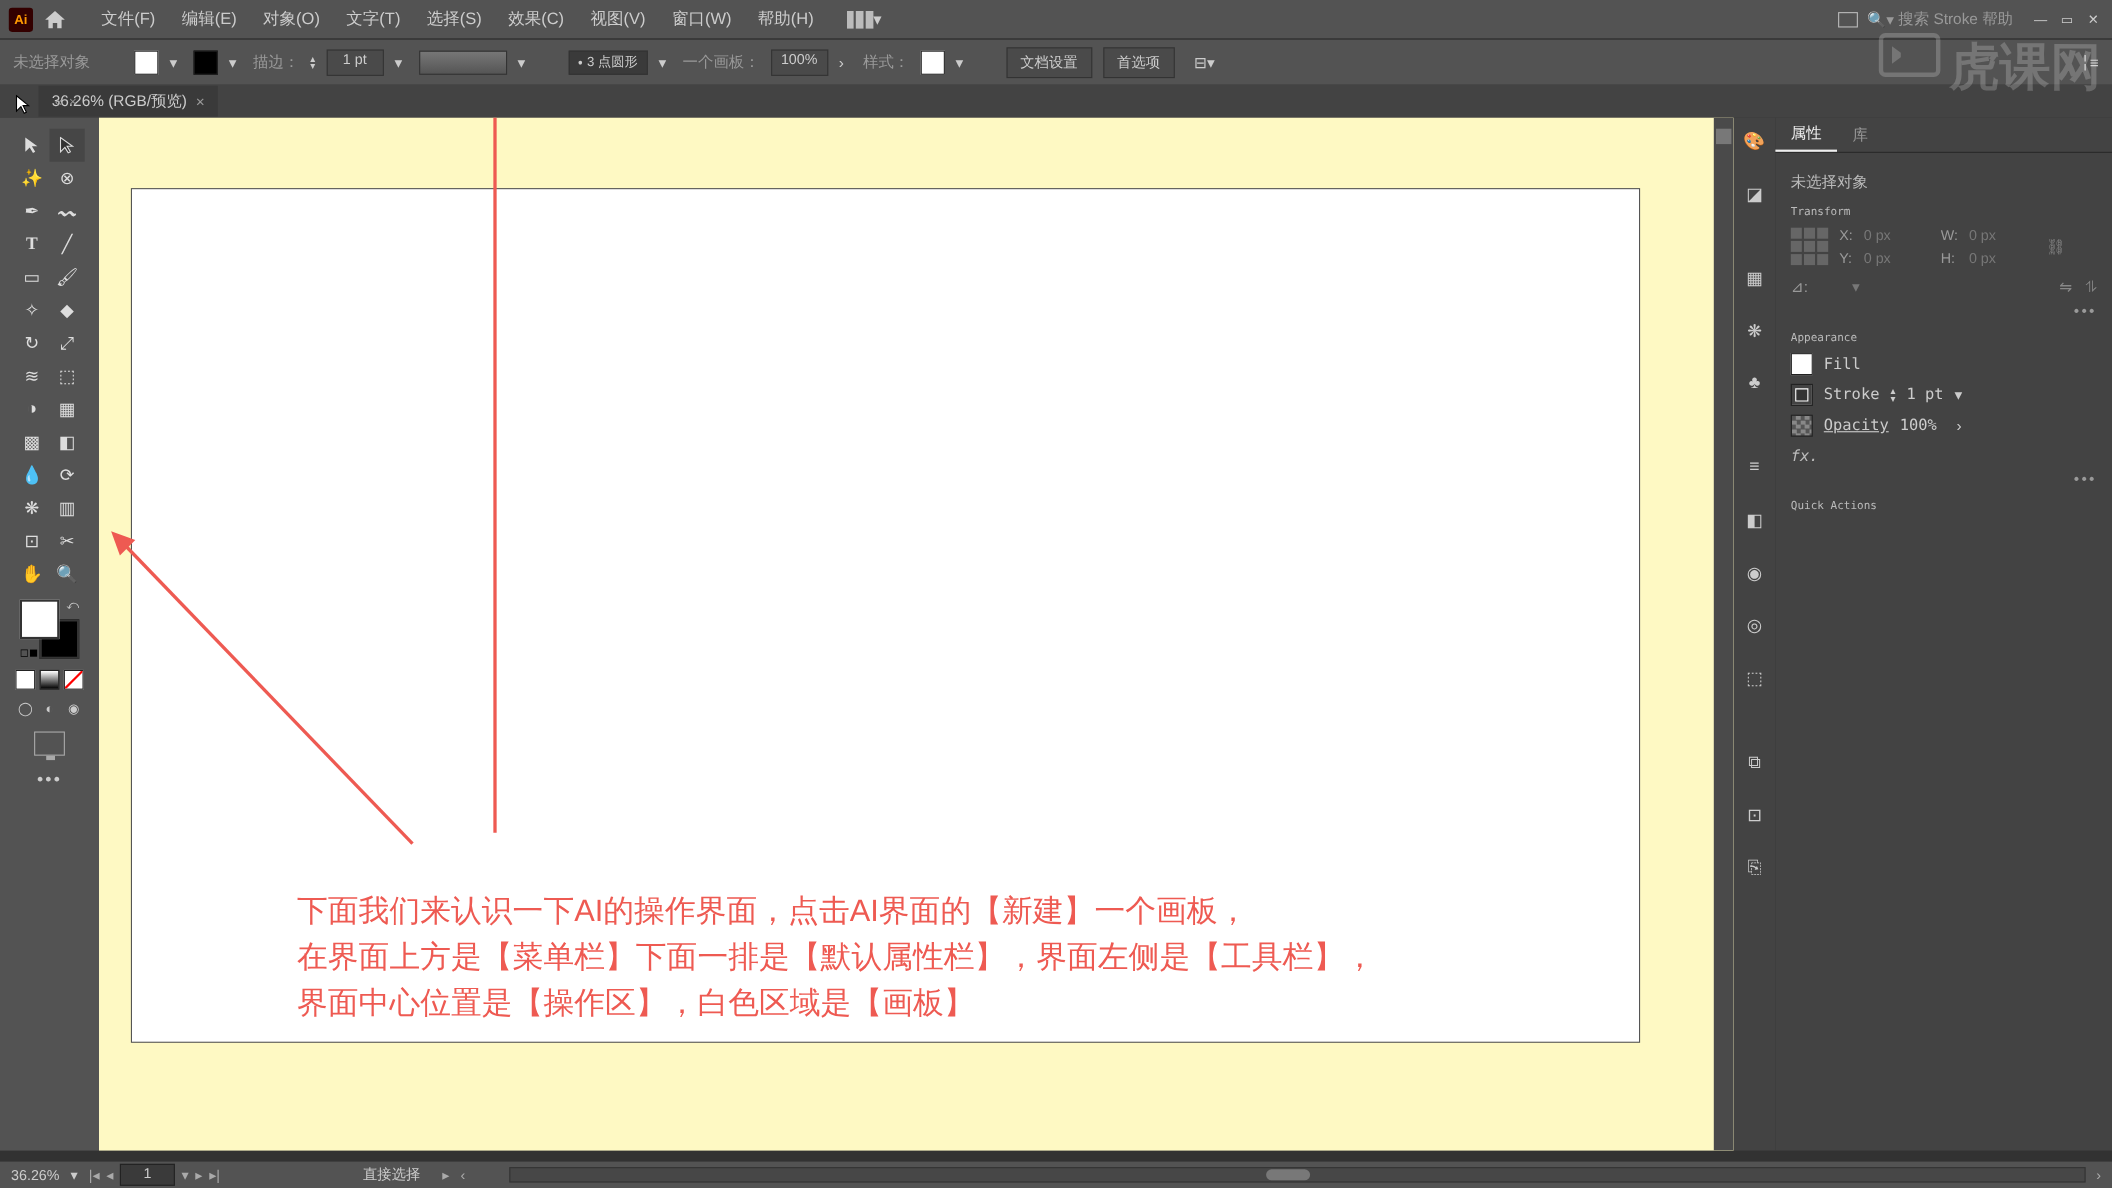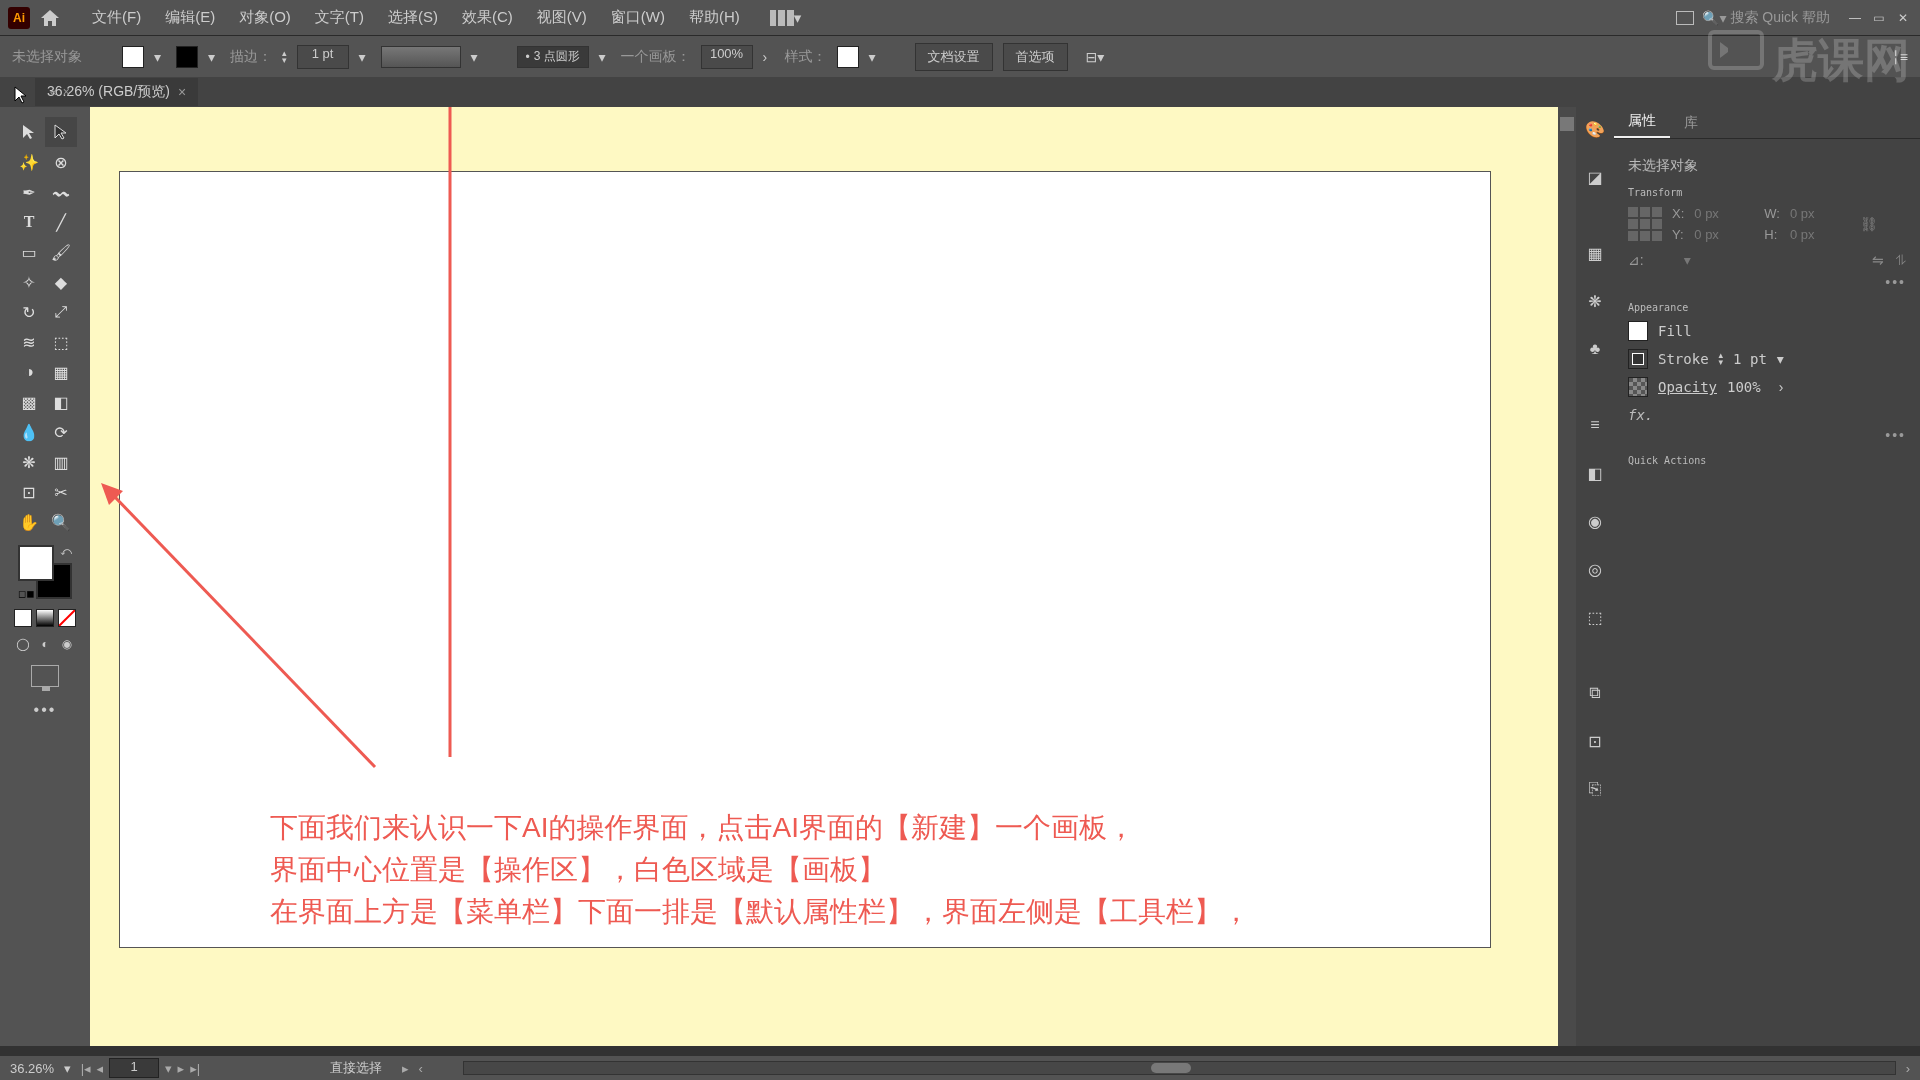--- a/index.html
+++ b/index.html
@@ -126,21 +126,21 @@
   <div class="arrange-icon">
       <span></span>
       <span></span>
       <span></span>
     </div>
   <span class="dropdown-arrow">▾</span>
   <div class="menubar-right">
     <div style="width:18px;height:14px;border:1px solid #bbb"></div>
     <div class="search-box">
       <span>🔍▾</span>
-      <span>搜索 Quick 帮助</span>
+      <span>搜索 Stroke 帮助</span>
     </div>
     <div class="window-ctrl">
       <span>—</span>
       <span>▭</span>
       <span>✕</span>
     </div>
   </div>
 </div>
 
 <div class="controlbar">
@@ -261,22 +261,22 @@
       <line x1="20" y1="20" x2="20" y2="760" stroke="#ee5a52" stroke-width="3"></line>
       <polygon points="20,8 12,26 28,26" fill="#ee5a52"></polygon>
     </svg>
     <svg class="red-arrow" style="top:370px;left:5px" width="290" height="300">
       <line x1="18" y1="18" x2="280" y2="290" stroke="#ee5a52" stroke-width="3"></line>
       <polygon points="6,6 28,14 14,28" fill="#ee5a52"></polygon>
     </svg>
 
     <div class="annot" style="top:700px;left:180px">
       <div>下面我们来认识一下AI的操作界面，点击AI界面的【新建】一个画板，</div>
+      <div>在界面上方是【菜单栏】下面一排是【默认属性栏】，界面左侧是【工具栏】，</div>
       <div>界面中心位置是【操作区】，白色区域是【画板】</div>
-      <div>在界面上方是【菜单栏】下面一排是【默认属性栏】，界面左侧是【工具栏】，</div>
     </div>
     <div class="scroll-v">
         <div class="scroll-thumb-v"></div>
       </div>
   </div>
 
   <div class="dock-strip">
     <div class="dock-ic">🎨</div>
     <div class="dock-ic">◪</div>
     <div class="dock-ic" style="margin-top:28px">▦</div>

